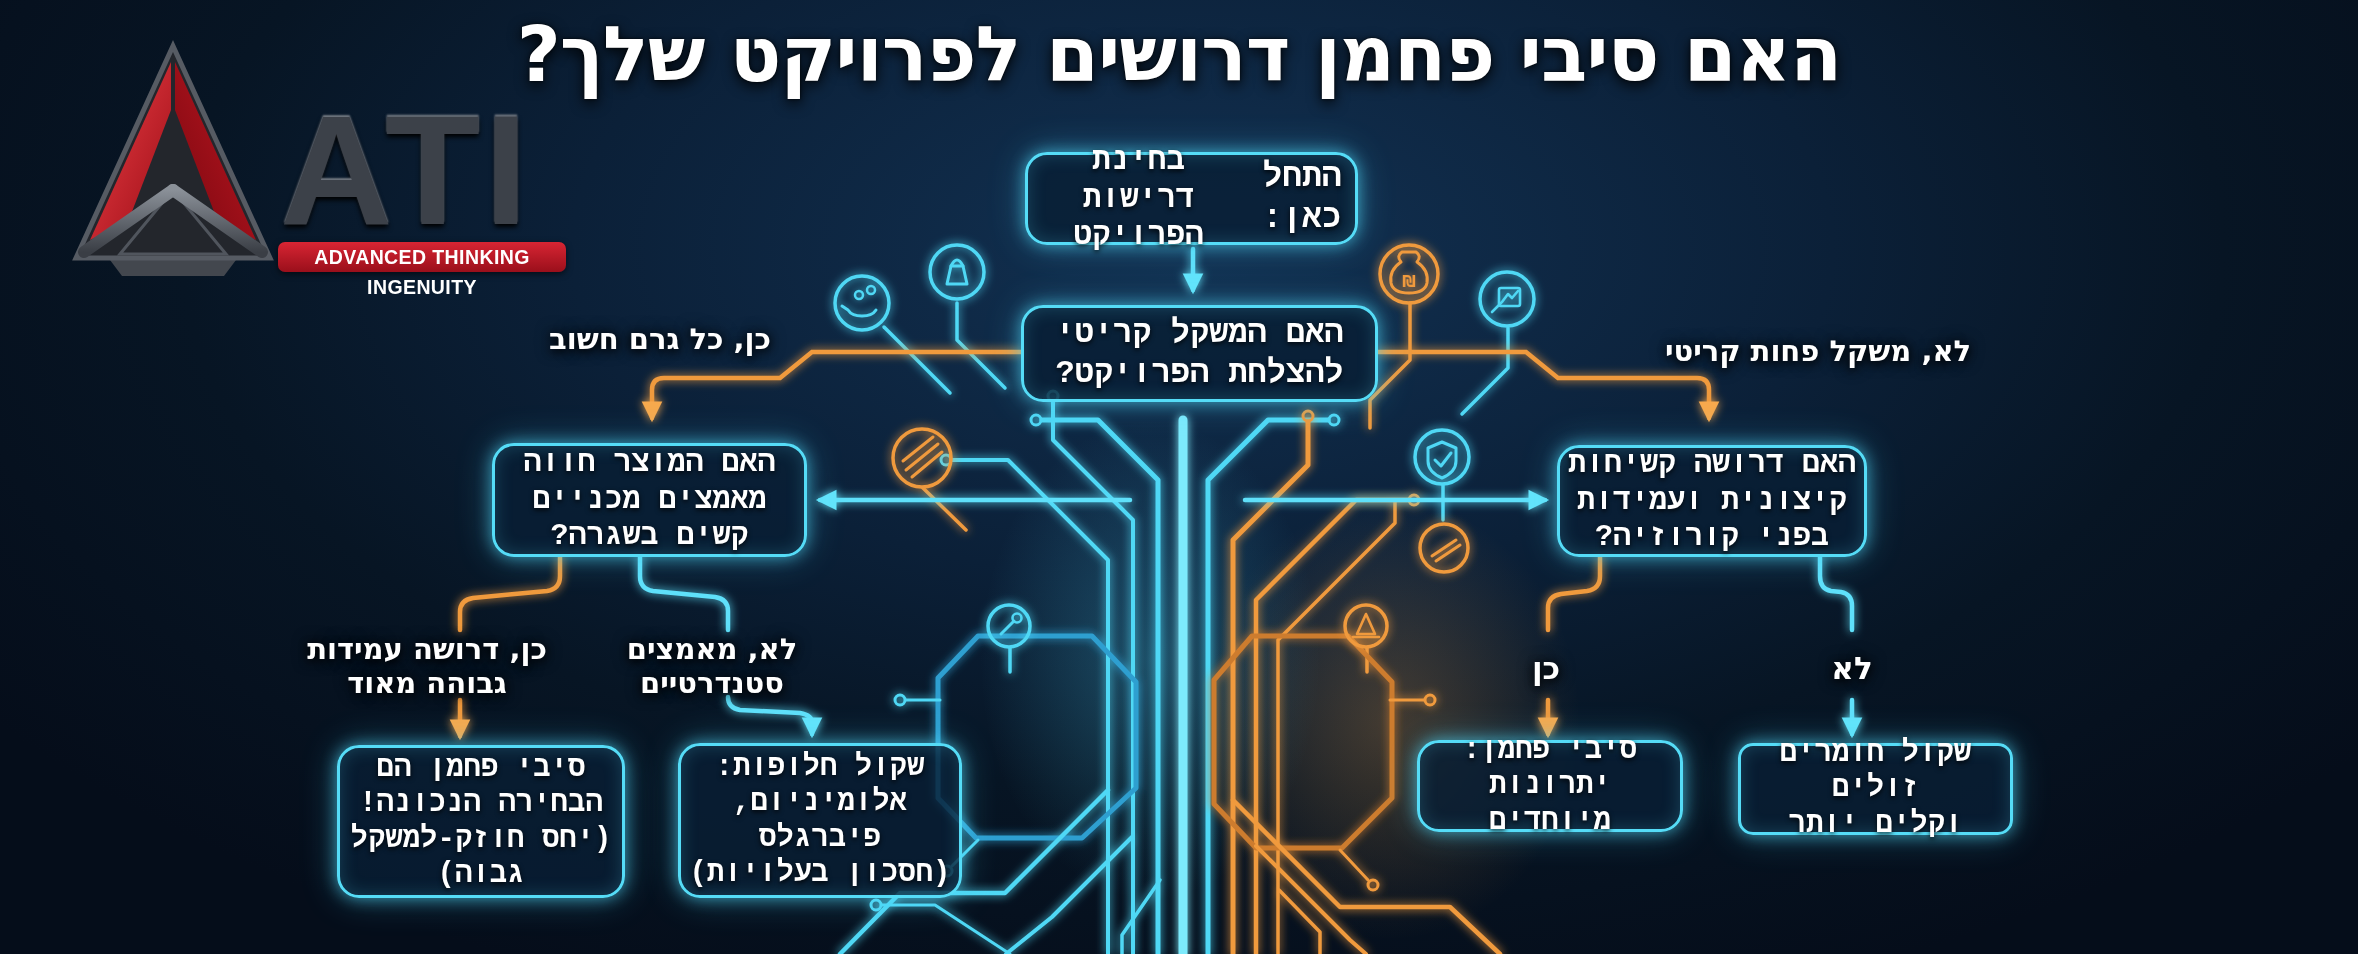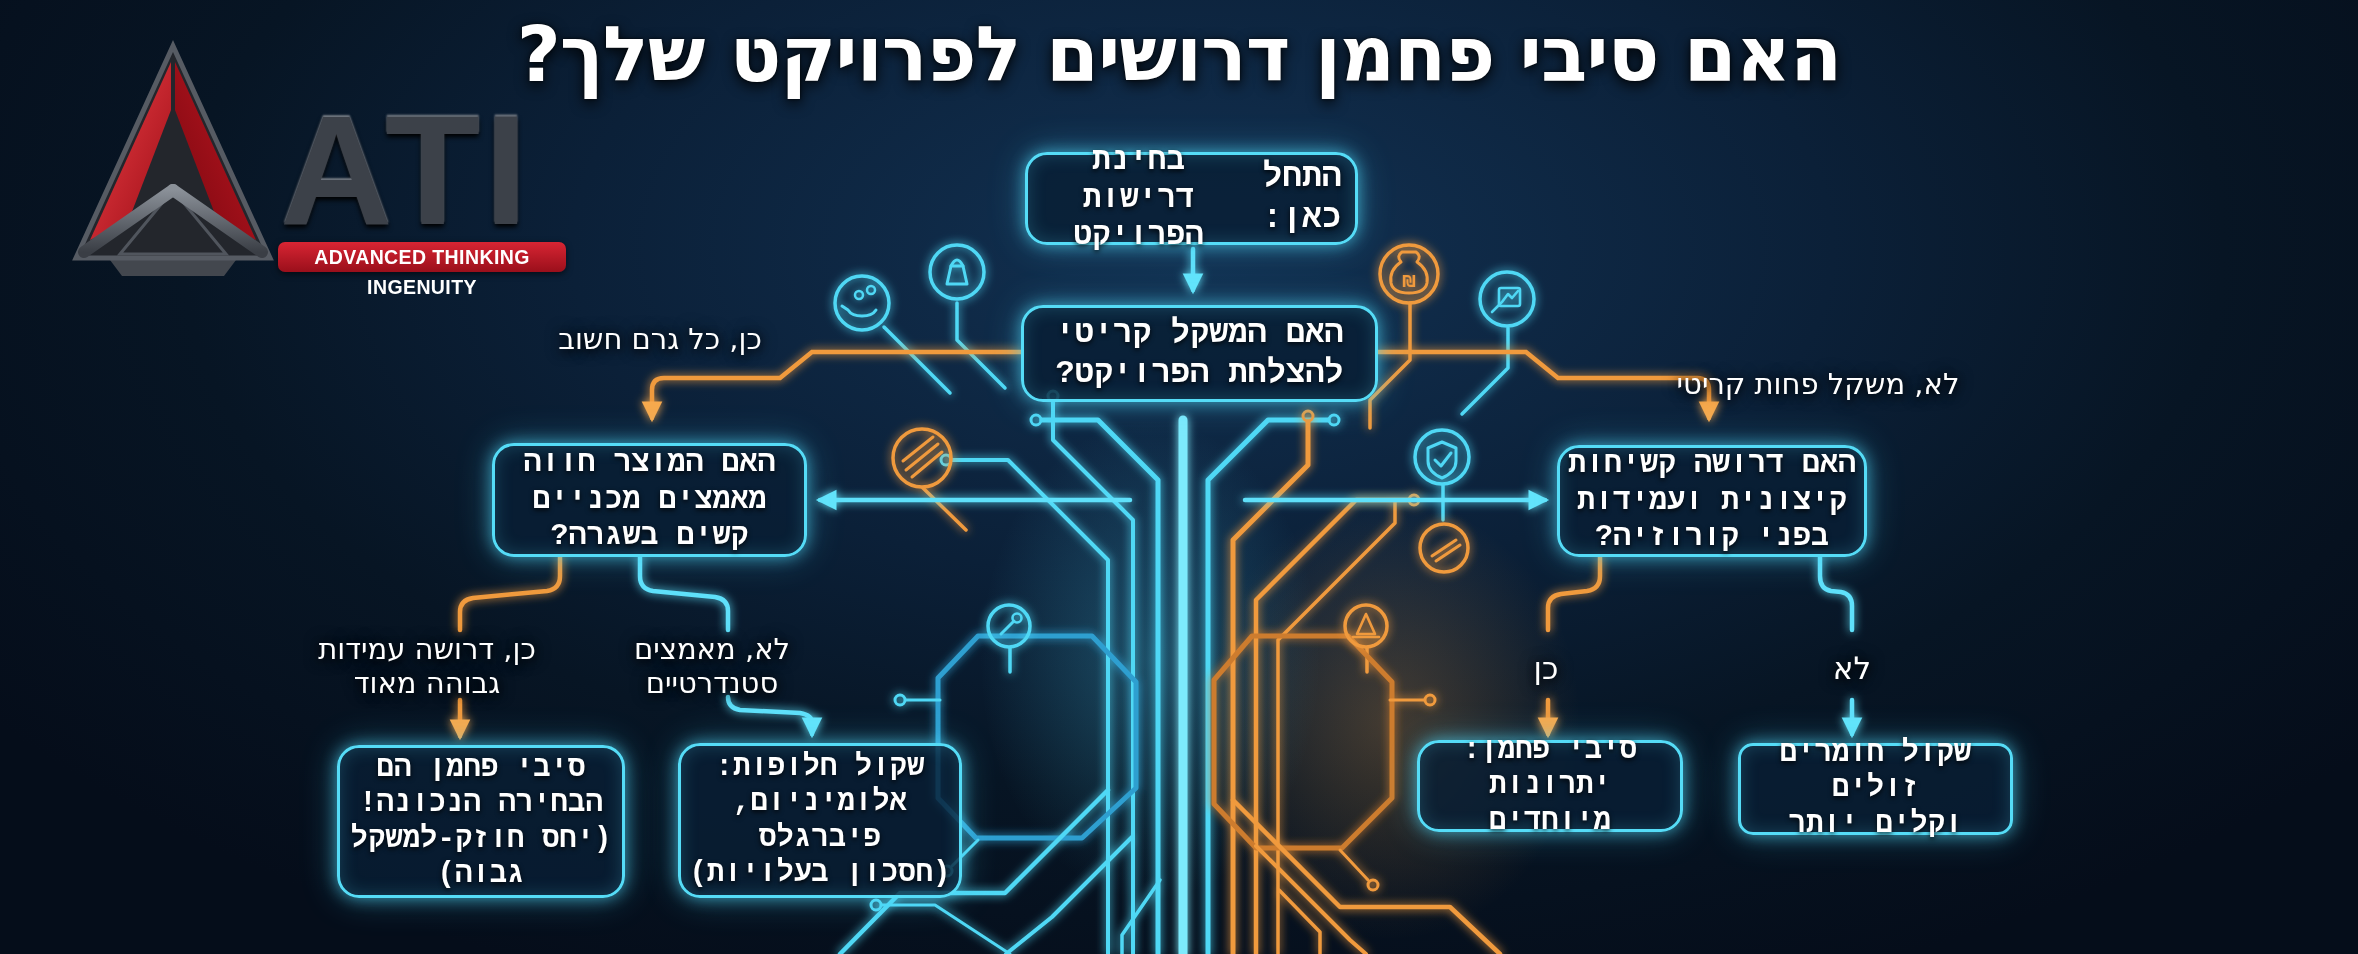--- a/index.html
+++ b/index.html
@@ -54,26 +54,26 @@
   .node-start .h{font-weight:800;font-size:33px;}
   .node-qweight{left:1021px;top:305px;width:357px;height:97px;font-size:32px;}
   .node-qstress{left:492px;top:443px;width:315px;height:114px;font-size:30px;}
   .node-qstiff{left:1557px;top:445px;width:310px;height:112px;font-size:30px;}
   .node-res1{left:337px;top:745px;width:288px;height:153px;font-size:29px;}
   .node-res2{left:678px;top:743px;width:284px;height:155px;font-size:29px;}
   .node-res3{left:1417px;top:740px;width:266px;height:92px;font-size:29px;}
   .node-res4{left:1738px;top:743px;width:275px;height:92px;font-size:29px;border-radius:15px;}
   
   .elabel{
-    position:absolute;direction:rtl;color:#fff;font-weight:400;text-align:center;z-index:4;
+    position:absolute;direction:rtl;color:#fff;font-weight:700;text-align:center;z-index:4;
     font-size:29px;line-height:1.18;
     text-shadow:0 2px 8px rgba(0,0,0,.95),0 0 16px rgba(0,0,0,.85);
   }
   .el-yesgram{left:510px;top:322px;width:300px;}
-  .el-noweight{left:1648px;top:334px;width:340px;margin-top:33px;}
+  .el-noweight{left:1648px;top:334px;width:340px;}
   .el-yesdur{left:297px;top:632px;width:260px;}
   .el-nostd{left:602px;top:632px;width:220px;text-align:center;}
   .el-yes{left:1506px;top:650px;width:80px;font-size:31px;}
   .el-no{left:1812px;top:650px;width:80px;font-size:31px;}
 </style>
 </head>
 <body>
 
 <div class="stage">
 

